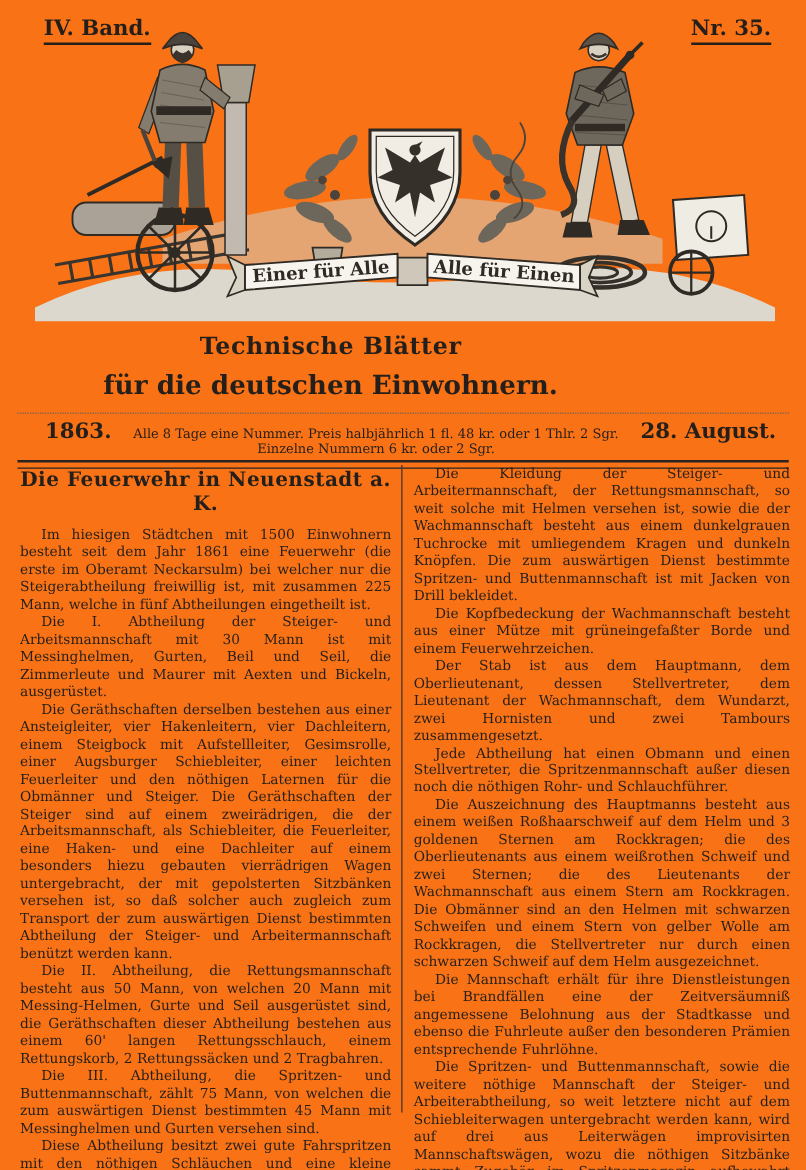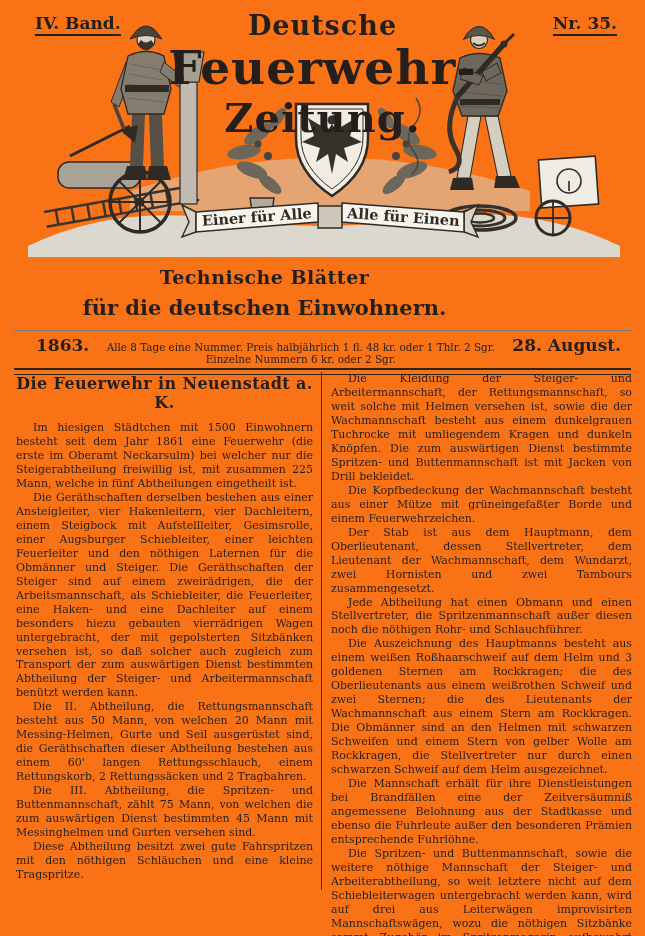--- a/index.html
+++ b/index.html
@@ -190,25 +190,20 @@
         <path d="M196 206 L182 199 L189 216 L182 231 L196 226 Z" fill="#d9d3c6" stroke="#2f2a24" stroke-width="1.4"></path>
         <path d="M464 206 L478 199 L471 216 L478 231 L464 226 Z" fill="#d9d3c6" stroke="#2f2a24" stroke-width="1.4"></path>
         <path d="M318 200 L342 200 L342 222 L318 222 Z" fill="#cfc8ba" stroke="#2f2a24" stroke-width="1.4"></path>
         <path d="M196 206 L318 197 L318 216 L196 226 Z" fill="#f7f4ed" stroke="#2f2a24" stroke-width="1.5"></path>
         <path d="M342 197 L464 206 L464 226 L342 216 Z" fill="#f7f4ed" stroke="#2f2a24" stroke-width="1.5"></path>
         <text x="257" y="216" transform="rotate(-4 257 216)" text-anchor="middle" font-size="14.5" font-weight="bold" fill="#2f2a24">Einer für Alle</text>
         <text x="403" y="216" transform="rotate(4 403 216)" text-anchor="middle" font-size="14.5" font-weight="bold" fill="#2f2a24">Alle für Einen</text>
       </g>
     </svg>
 
-    <div class="title-block">
-      <div class="t1">Deutsche</div>
-      <div class="t2">Feuerwehr-</div>
-      <div class="t3">Zeitung.</div>
-    </div>
   </div>
 
   <div class="subtitle">
     <div class="s1">Technische Blätter</div>
     <div class="s2">für die deutschen Einwohnern.</div>
   </div>
 
   <div class="dateline">
     <div class="row">
       <span class="year">1863.</span>
@@ -216,20 +211,21 @@
       <span class="date">28. August.</span>
     </div>
     <div class="rules"></div>
   </div>
 
   <div class="body-cols">
     <div class="col left">
       <h2 class="headline">Die Feuerwehr in Neuenstadt a. K.</h2>
       <div>
           <p class="para">Im hiesigen Städtchen mit 1500 Einwohnern besteht seit dem Jahr 1861 eine Feuerwehr (die erste im Oberamt Neckarsulm) bei welcher nur die Steigerabtheilung freiwillig ist, mit zusammen 225 Mann, welche in fünf Abtheilungen eingetheilt ist.</p>
+          <p class="para">Die I. Abtheilung der Steiger- und Arbeitsmannschaft mit 30 Mann ist mit Messinghelmen, Gurten, Beil und Seil, die Zimmerleute und Maurer mit Aexten und Bickeln, ausgerüstet.</p>
           <p class="para">Die Geräthschaften derselben bestehen aus einer Ansteigleiter, vier Hakenleitern, vier Dachleitern, einem Steigbock mit Aufstellleiter, Gesimsrolle, einer Augsburger Schiebleiter, einer leichten Feuerleiter und den nöthigen Laternen für die Obmänner und Steiger. Die Geräthschaften der Steiger sind auf einem zweirädrigen, die der Arbeitsmannschaft, als Schiebleiter, die Feuerleiter, eine Haken- und eine Dachleiter auf einem besonders hiezu gebauten vierrädrigen Wagen untergebracht, der mit gepolsterten Sitzbänken versehen ist, so daß solcher auch zugleich zum Transport der zum auswärtigen Dienst bestimmten Abtheilung der Steiger- und Arbeitermannschaft benützt werden kann.</p>
           <p class="para">Die II. Abtheilung, die Rettungsmannschaft besteht aus 50 Mann, von welchen 20 Mann mit Messing-Helmen, Gurte und Seil ausgerüstet sind, die Geräthschaften dieser Abtheilung bestehen aus einem 60' langen Rettungsschlauch, einem Rettungskorb, 2 Rettungssäcken und 2 Tragbahren.</p>
           <p class="para">Die III. Abtheilung, die Spritzen- und Buttenmannschaft, zählt 75 Mann, von welchen die zum auswärtigen Dienst bestimmten 45 Mann mit Messinghelmen und Gurten versehen sind.</p>
           <p class="para">Diese Abtheilung besitzt zwei gute Fahrspritzen mit den nöthigen Schläuchen und eine kleine Tragspritze.</p>
         </div>
     </div>
     <div class="divider"></div>
     <div class="col right">
       <div>
           <p class="para">Die Kleidung der Steiger- und Arbeitermannschaft, der Rettungsmannschaft, so weit solche mit Helmen versehen ist, sowie die der Wachmannschaft besteht aus einem dunkelgrauen Tuchrocke mit umliegendem Kragen und dunkeln Knöpfen. Die zum auswärtigen Dienst bestimmte Spritzen- und Buttenmannschaft ist mit Jacken von Drill bekleidet.</p>

